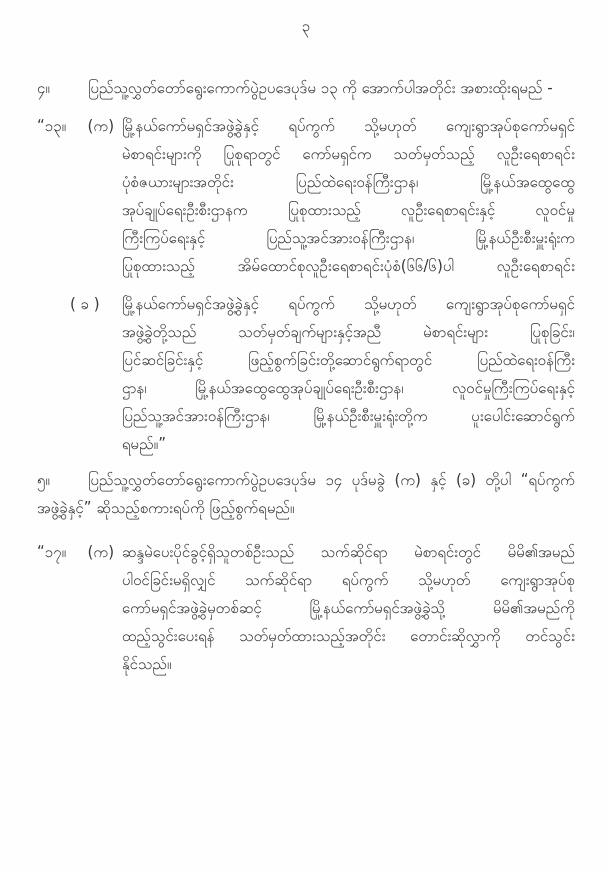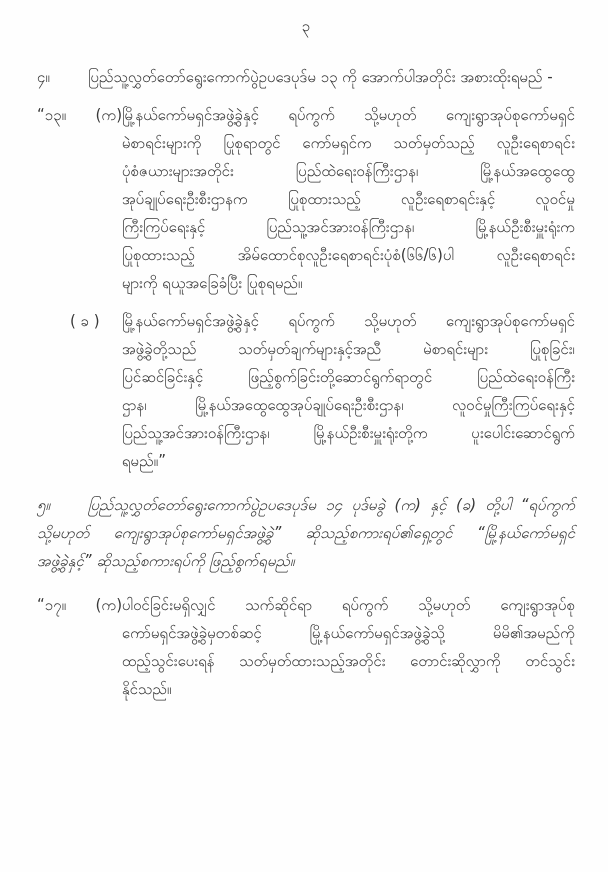--- a/index.html
+++ b/index.html
@@ -35,36 +35,37 @@
     line-height: 28px;
   }
   .para {
     margin-top: 0;
   }
   .pnum {
     display: inline-block;
     width: 51px;
     vertical-align: top;
   }
-  .para4 { margin-top: 23px; }
-  .para5 { margin-top: 16px; font-style: italic;  }
+  .para4 { margin-top: 34px; }
+  .para5 { margin-top: 8px;  }
   .para6 { margin-top: 14px; }
   .clause {
     display: flex;
     align-items: flex-start;
   }
   .clause-13a { margin-top: 10px; }
   .clause-13b { margin-top: 10px; }
   .clause-17a { margin-top: 16px; }
   .clause-label {
     flex: none;
     width: 85px;
     box-sizing: border-box;
     display: flex;
     justify-content: space-between;
+    padding-right: 8px;
     line-height: 28px;
   }
   .clause-label.solo {
     justify-content: flex-start;
     padding-left: 33px;
     padding-right: 0;
   }
   .clause-body {
     flex: 1 1 auto;
     min-width: 0;
@@ -86,21 +87,20 @@
       <span>“၁၃။</span>
       <span>(က)</span>
     </div>
     <div class="clause-body">
       <div class="line">မြို့နယ်ကော်မရှင်အဖွဲ့ခွဲနှင့် ရပ်ကွက် သို့မဟုတ် ကျေးရွာအုပ်စုကော်မရှင်</div>
       <div class="line">မဲစာရင်းများကို ပြုစုရာတွင် ကော်မရှင်က သတ်မှတ်သည့် လူဦးရေစာရင်း</div>
       <div class="line">ပုံစံဇယားများအတိုင်း ပြည်ထဲရေးဝန်ကြီးဌာန၊ မြို့နယ်အထွေထွေ</div>
       <div class="line">အုပ်ချုပ်ရေးဦးစီးဌာနက ပြုစုထားသည့် လူဦးရေစာရင်းနှင့် လူဝင်မှု</div>
       <div class="line">ကြီးကြပ်ရေးနှင့် ပြည်သူ့အင်အားဝန်ကြီးဌာန၊ မြို့နယ်ဦးစီးမှူးရုံးက</div>
       <div class="line">ပြုစုထားသည့် အိမ်ထောင်စုလူဦးရေစာရင်းပုံစံ(၆၆/၆)ပါ လူဦးရေစာရင်း</div>
-      <div class="line last">များကို ရယူအခြေခံပြီး ပြုစုရမည်။</div>
     </div>
   </div>
 
   <div class="clause clause-13b">
     <div class="clause-label solo">
       <span>( ခ )</span>
     </div>
     <div class="clause-body">
       <div class="line">မြို့နယ်ကော်မရှင်အဖွဲ့ခွဲနှင့် ရပ်ကွက် သို့မဟုတ် ကျေးရွာအုပ်စုကော်မရှင်</div>
       <div class="line">အဖွဲ့ခွဲတို့သည် သတ်မှတ်ချက်များနှင့်အညီ မဲစာရင်းများ ပြုစုခြင်း၊</div>
@@ -108,31 +108,31 @@
       <div class="line">ဌာန၊ မြို့နယ်အထွေထွေအုပ်ချုပ်ရေးဦးစီးဌာန၊ လူဝင်မှုကြီးကြပ်ရေးနှင့်</div>
       <div class="line">ပြည်သူ့အင်အားဝန်ကြီးဌာန၊ မြို့နယ်ဦးစီးမှူးရုံးတို့က ပူးပေါင်းဆောင်ရွက်</div>
       <div class="line last">ရမည်။”</div>
     </div>
   </div>
 
   <div class="para para5">
     <div class="line">
       <span class="pnum">၅။</span><span>ပြည်သူ့လွှတ်တော်ရွေးကောက်ပွဲဥပဒေပုဒ်မ ၁၄ ပုဒ်မခွဲ (က) နှင့် (ခ) တို့ပါ “ရပ်ကွက်</span>
     </div>
-    <div class="line">သို့မဟုတ် ကျေးရွာအုပ်စုကော်မရှင်အဖွဲ့ခွဲ” ဆိုသည့်စကားရပ်၏ရှေ့တွင် “မြို့နယ်ကော်မရှင်</div>
     <div class="line last">အဖွဲ့ခွဲနှင့်” ဆိုသည့်စကားရပ်ကို ဖြည့်စွက်ရမည်။</div>
   </div>
 
 
   <div class="clause clause-17a">
     <div class="clause-label">
       <span>“၁၇။</span>
       <span>(က)</span>
     </div>
     <div class="clause-body">
+      <div class="line">ဆန္ဒမဲပေးပိုင်ခွင့်ရှိသူတစ်ဦးသည် သက်ဆိုင်ရာ မဲစာရင်းတွင် မိမိ၏အမည်</div>
       <div class="line">ပါဝင်ခြင်းမရှိလျှင် သက်ဆိုင်ရာ ရပ်ကွက် သို့မဟုတ် ကျေးရွာအုပ်စု</div>
       <div class="line">ကော်မရှင်အဖွဲ့ခွဲမှတစ်ဆင့် မြို့နယ်ကော်မရှင်အဖွဲ့ခွဲသို့ မိမိ၏အမည်ကို</div>
       <div class="line">ထည့်သွင်းပေးရန် သတ်မှတ်ထားသည့်အတိုင်း တောင်းဆိုလွှာကို တင်သွင်း</div>
       <div class="line last">နိုင်သည်။</div>
     </div>
   </div>
 
 </div>
 
 </body></html>

